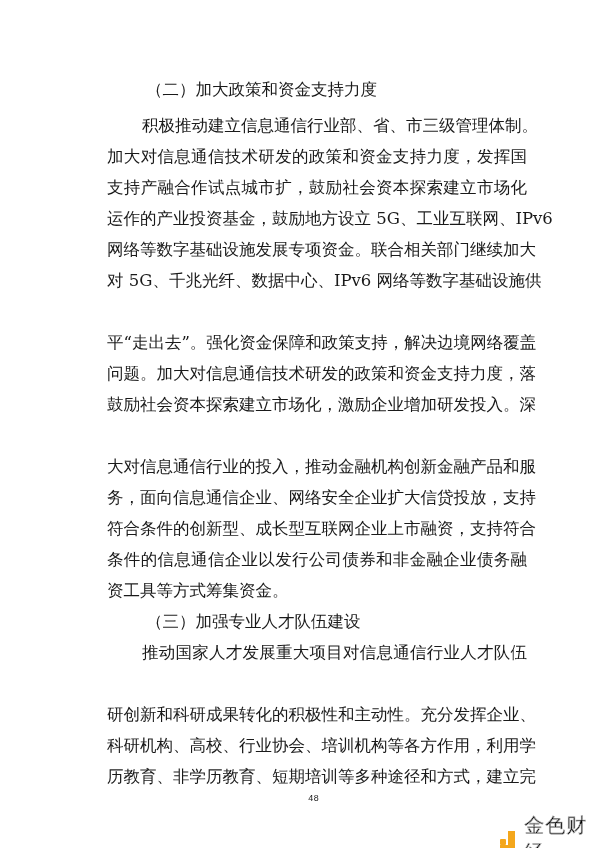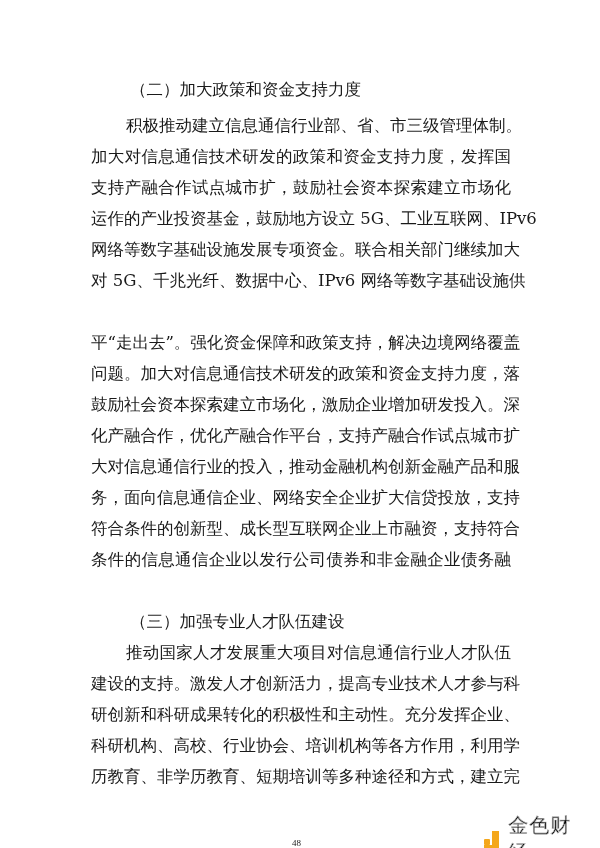--- a/index.html
+++ b/index.html
@@ -1,29 +1,29 @@
 <!DOCTYPE html>
 <html><head>
 <meta charset="utf-8">
 <style>
   html, body { margin: 0; padding: 0; }
   body {
     width: 600px; height: 848px; background: #ffffff; position: relative; overflow: hidden;
     font-family: "DejaVu Serif", "Liberation Serif", serif; color: #1a1a1a;
   }
-  .page { position: absolute; left: 0; top: 0; width: 585px; height: 848px; }
+  .page { position: absolute; left: 16px; top: 0; width: 585px; height: 848px; }
   .line {
     position: absolute; left: 91px; width: 420px; font-size: 16.5px; line-height: 20px;
     white-space: nowrap; text-align: justify; text-align-last: justify; letter-spacing: 0;
   }
   .heading { text-align: left; text-align-last: left; left: 130px; width: auto; }
   .indent { left: 126px; width: 385px; }
   .last { text-align-last: left; width: auto; }
   .page-num {
-    position: absolute; left: 292px; top: 794px; font-size: 9px; font-family: Liberation Serif, serif; margin-top: 44px;
+    position: absolute; left: 292px; top: 794px; font-size: 9px; font-family: Liberation Mono, monospace;
   }
   .watermark { position: absolute; left: 484px; top: 812px; display: flex; align-items: center; gap: 6px; }
   .wm-logo { width: 20px; height: 20px; position: relative; }
   .wm-logo .a { position: absolute; left: 0; top: 10px; width: 6px; height: 6px; background: #f4a71c; border-radius: 1px; }
   .wm-logo .b { position: absolute; left: 8px; top: 2px; width: 7px; height: 14px; background: #f4a71c; }
   .wm-logo .c { position: absolute; left: 0; top: 16px; width: 15px; height: 4px; background: #f4a71c; }
   .wm-text {
     font-family: "DejaVu Sans", sans-serif; font-size: 20px; color: #000000; letter-spacing: 1px;
     -webkit-text-stroke: 0.6px #bdbdbd;
   }
@@ -36,30 +36,29 @@
 
   <div class="line indent" style="top:116px">积极推动建立信息通信行业部、省、市三级管理体制。</div>
   <div class="line" style="top:147px">加大对信息通信技术研发的政策和资金支持力度，发挥国</div>
   <div class="line" style="top:178px">支持产融合作试点城市扩，鼓励社会资本探索建立市场化</div>
   <div class="line" style="top:209px">运作的产业投资基金，鼓励地方设立 5G、工业互联网、IPv6</div>
   <div class="line" style="top:240px">网络等数字基础设施发展专项资金。联合相关部门继续加大</div>
   <div class="line" style="top:271px">对 5G、千兆光纤、数据中心、IPv6 网络等数字基础设施供</div>
   <div class="line" style="top:333px">平“走出去”。强化资金保障和政策支持，解决边境网络覆盖</div>
   <div class="line" style="top:364px">问题。加大对信息通信技术研发的政策和资金支持力度，落</div>
   <div class="line" style="top:395px">鼓励社会资本探索建立市场化，激励企业增加研发投入。深</div>
-  <div class="line" style="top:426px">化产融合作，优化产融合作平台，支持产融合作试点城市扩</div>
   <div class="line" style="top:457px">大对信息通信行业的投入，推动金融机构创新金融产品和服</div>
   <div class="line" style="top:488px">务，面向信息通信企业、网络安全企业扩大信贷投放，支持</div>
   <div class="line" style="top:519px">符合条件的创新型、成长型互联网企业上市融资，支持符合</div>
   <div class="line" style="top:550px">条件的信息通信企业以发行公司债券和非金融企业债务融</div>
+  <div class="line last" style="top:581px">资工具等方式筹集资金。</div>
 
   <div class="line heading" style="top:612px">（三）加强专业人才队伍建设</div>
 
   <div class="line indent" style="top:643px">推动国家人才发展重大项目对信息通信行业人才队伍</div>
-  <div class="line" style="top:674px">建设的支持。激发人才创新活力，提高专业技术人才参与科</div>
   <div class="line" style="top:705px">研创新和科研成果转化的积极性和主动性。充分发挥企业、</div>
   <div class="line" style="top:736px">科研机构、高校、行业协会、培训机构等各方作用，利用学</div>
   <div class="line" style="top:767px">历教育、非学历教育、短期培训等多种途径和方式，建立完</div>
 
   <div class="page-num">48</div>
 
   <div class="watermark">
     <div class="wm-logo">
       <span class="a"></span>
         <span class="b"></span>

